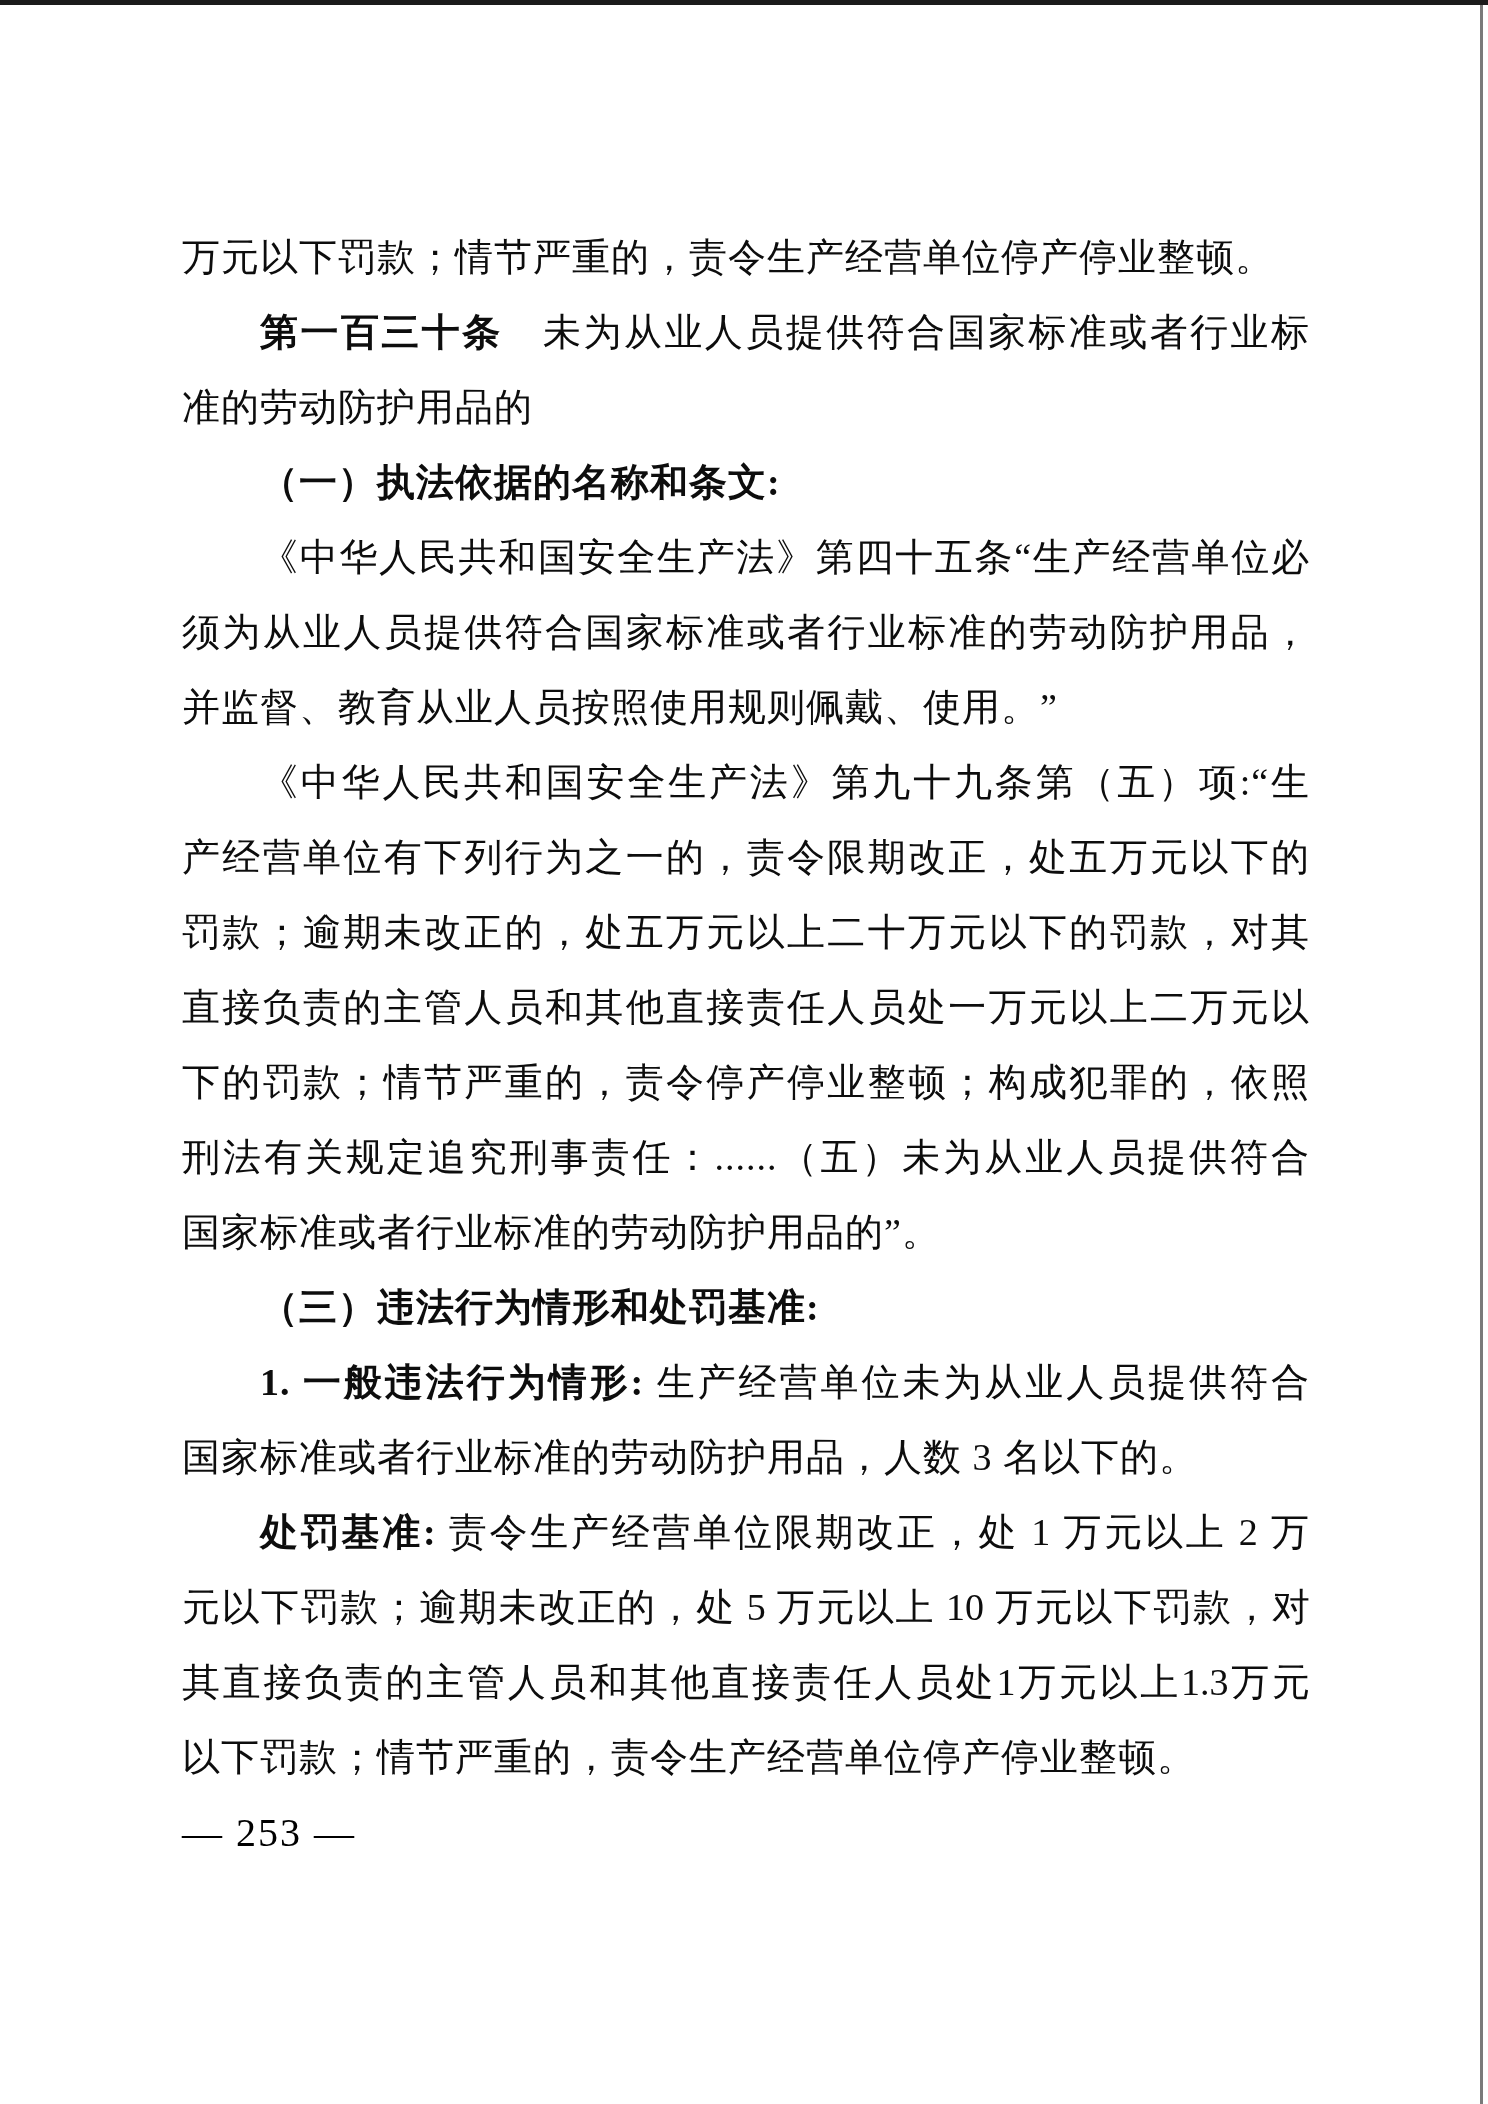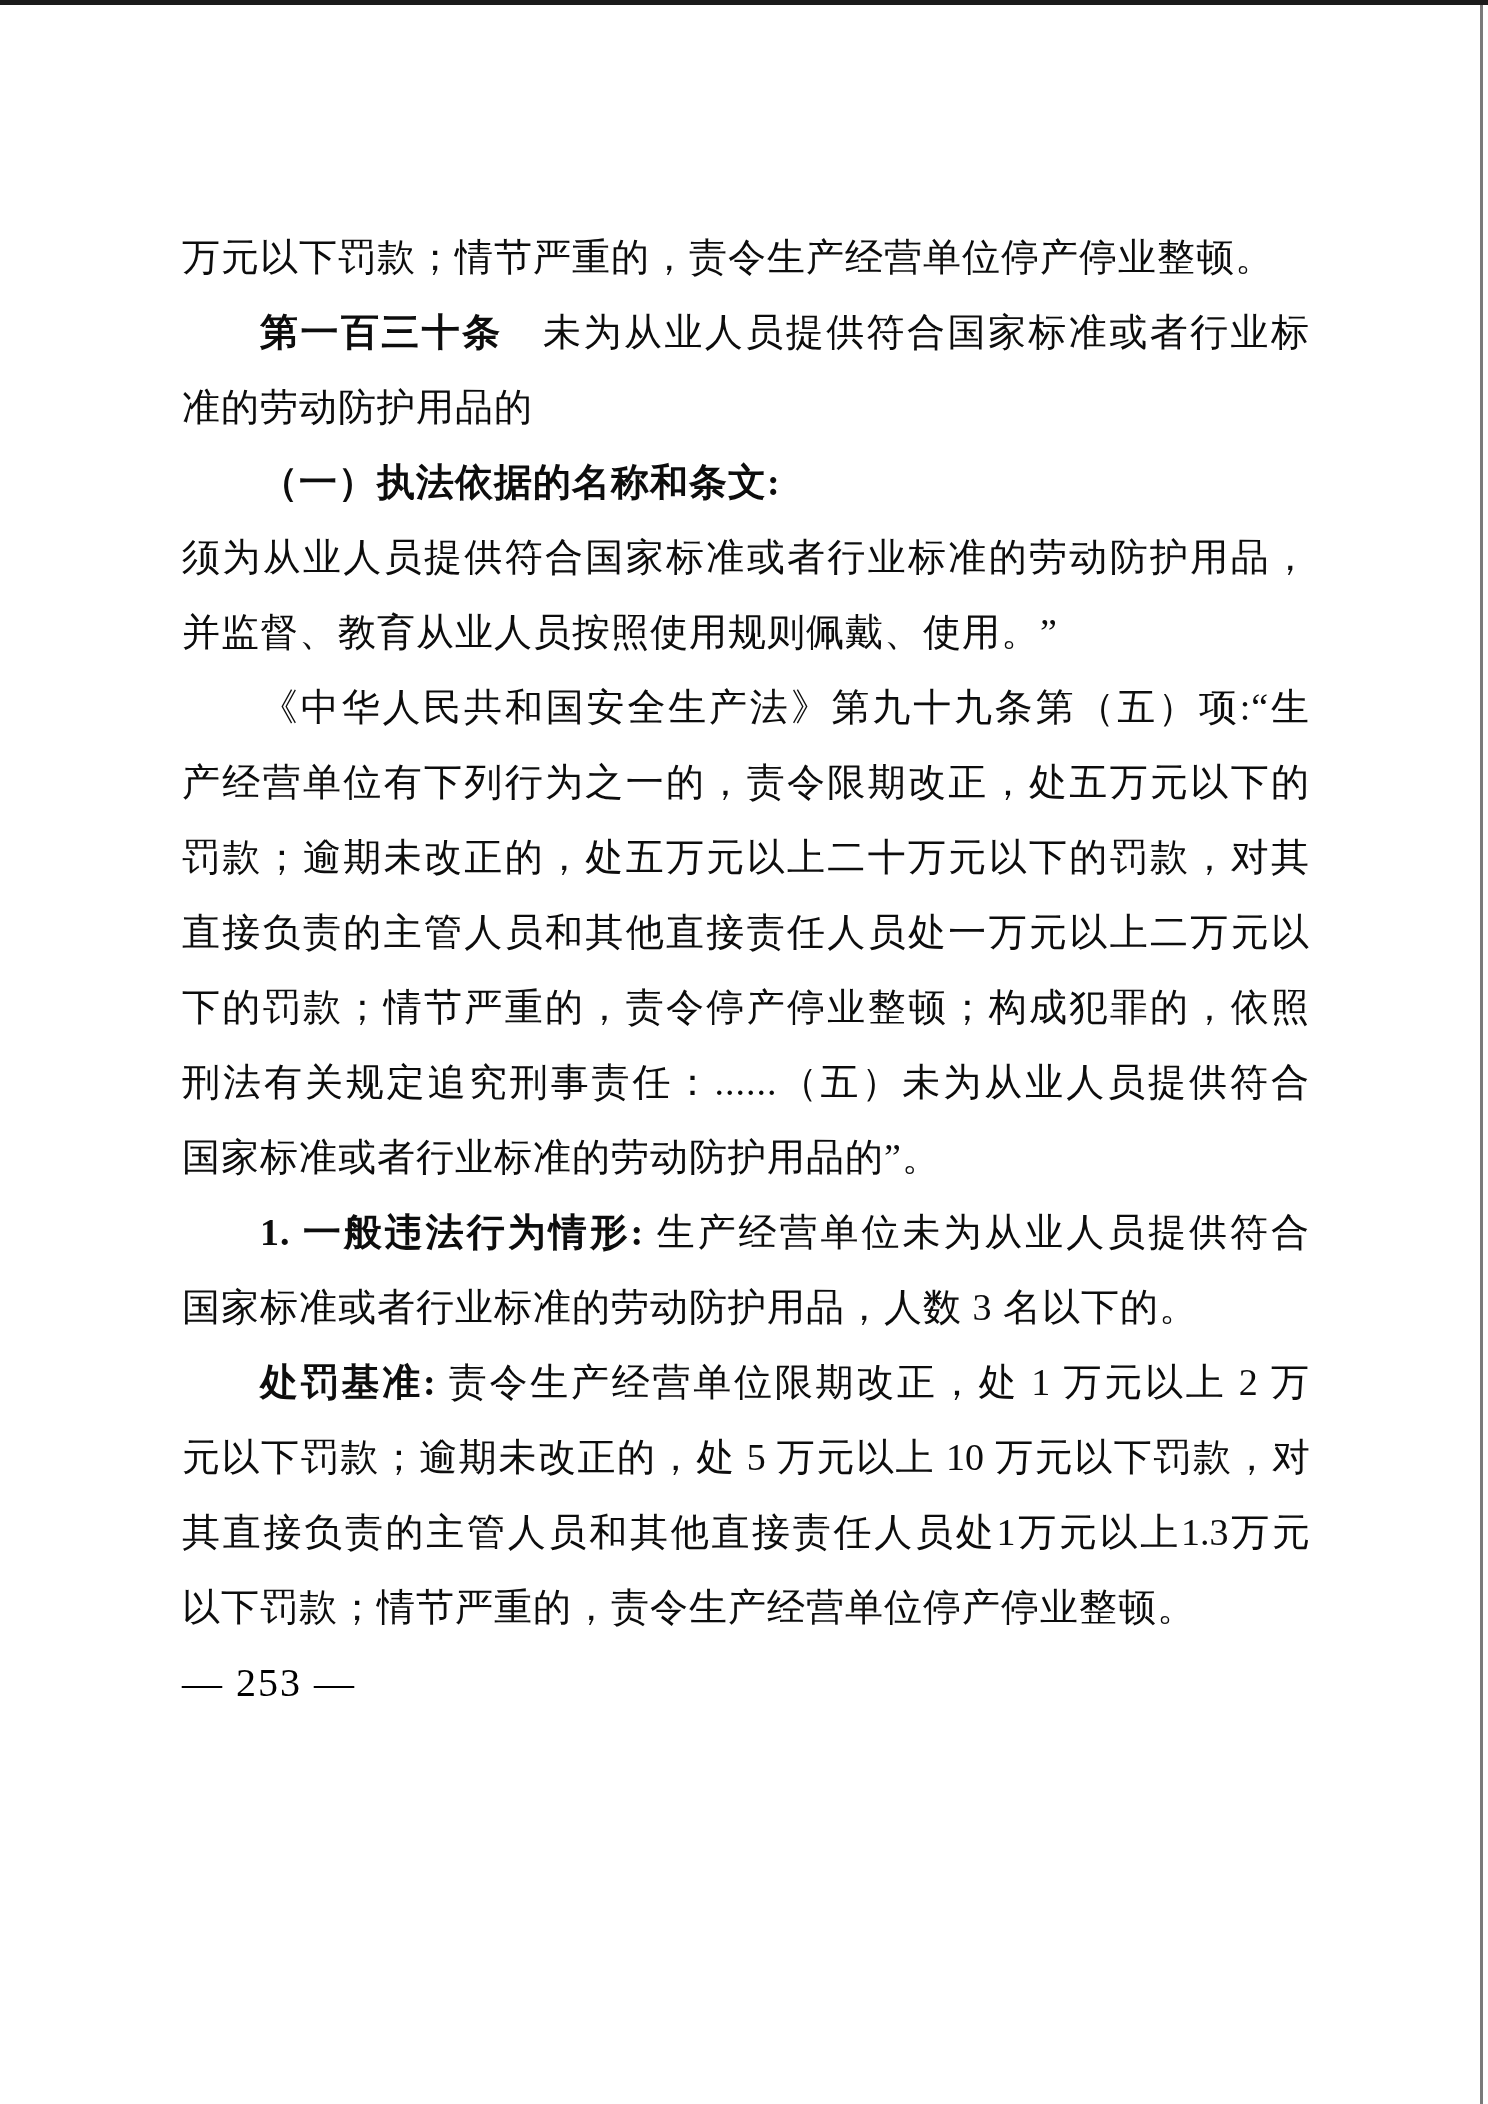--- a/index.html
+++ b/index.html
@@ -76,29 +76,31 @@
 
 <div class="page">
   <div class="top-bar"></div>
   <div class="right-rule"></div>
   <main class="content">
     <div id="lines">
         <div class="line"><span>万元以下罚款；情节严重的，责令生产经营单位停产停业整顿。</span></div>
         <div class="line indent justify"><span class="b">第一百三十条</span><span>　未为从业人员提供符合国家标准或者行业标</span></div>
         <div class="line"><span>准的劳动防护用品的</span></div>
         <div class="line indent"><span class="b">（一）执法依据的名称和条文:</span></div>
+        <div class="line indent justify"><span>《中华人民共和国安全生产法》第四十五条“生产经营单位必</span></div>
         <div class="line justify"><span>须为从业人员提供符合国家标准或者行业标准的劳动防护用品，</span></div>
         <div class="line"><span>并监督、教育从业人员按照使用规则佩戴、使用。”</span></div>
         <div class="line indent justify"><span>《中华人民共和国安全生产法》第九十九条第（五）项:“生</span></div>
         <div class="line justify"><span>产经营单位有下列行为之一的，责令限期改正，处五万元以下的</span></div>
         <div class="line justify"><span>罚款；逾期未改正的，处五万元以上二十万元以下的罚款，对其</span></div>
         <div class="line justify"><span>直接负责的主管人员和其他直接责任人员处一万元以上二万元以</span></div>
         <div class="line justify"><span>下的罚款；情节严重的，责令停产停业整顿；构成犯罪的，依照</span></div>
         <div class="line justify"><span>刑法有关规定追究刑事责任：......（五）未为从业人员提供符合</span></div>
         <div class="line"><span>国家标准或者行业标准的劳动防护用品的”。</span></div>
+        <div class="line indent"><span class="b">（三）违法行为情形和处罚基准:</span></div>
         <div class="line indent justify"><span class="b">1. 一般违法行为情形:</span><span> 生产经营单位未为从业人员提供符合</span></div>
         <div class="line"><span>国家标准或者行业标准的劳动防护用品，人数 3 名以下的。</span></div>
         <div class="line indent justify"><span class="b">处罚基准:</span><span> 责令生产经营单位限期改正，处 1 万元以上 2 万</span></div>
         <div class="line justify tight"><span>元以下罚款；逾期未改正的，处 5 万元以上 10 万元以下罚款，对</span></div>
         <div class="line justify tight"><span>其直接负责的主管人员和其他直接责任人员处1万元以上1.3万元</span></div>
         <div class="line"><span>以下罚款；情节严重的，责令生产经营单位停产停业整顿。</span></div>
       </div>
     <div class="footer-line">— 253 —</div>
   </main>
 </div>

